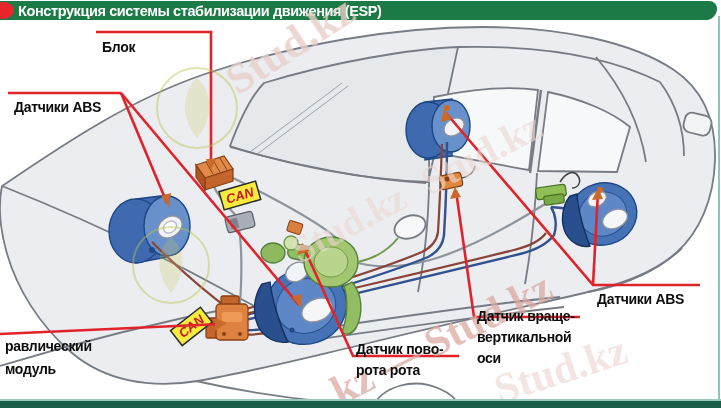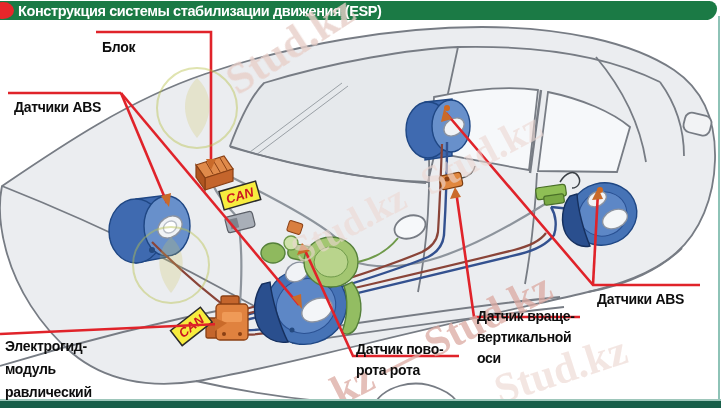--- a/index.html
+++ b/index.html
@@ -216,23 +216,22 @@
     </g>
   </svg>
 
   <div class="lbl lbl-cu">
     <div>Блок</div>
   </div>
 
   <div class="lbl lbl-absl">Датчики ABS</div>
 
   <div class="lbl lbl-hyd lbl-hydp">
-    <div>Электрогид-</div>
+    <div>равлический</div>
     <div>модуль</div>
-    <div>равлический</div>
   </div>
 
   <div class="lbl lbl-steer">
     <div>Датчик пово-</div>
     <div>рота рота</div>
   </div>
 
   <div class="lbl lbl-yaw">
     <div>Датчик враще-</div>
     <div>вертикальной</div>

